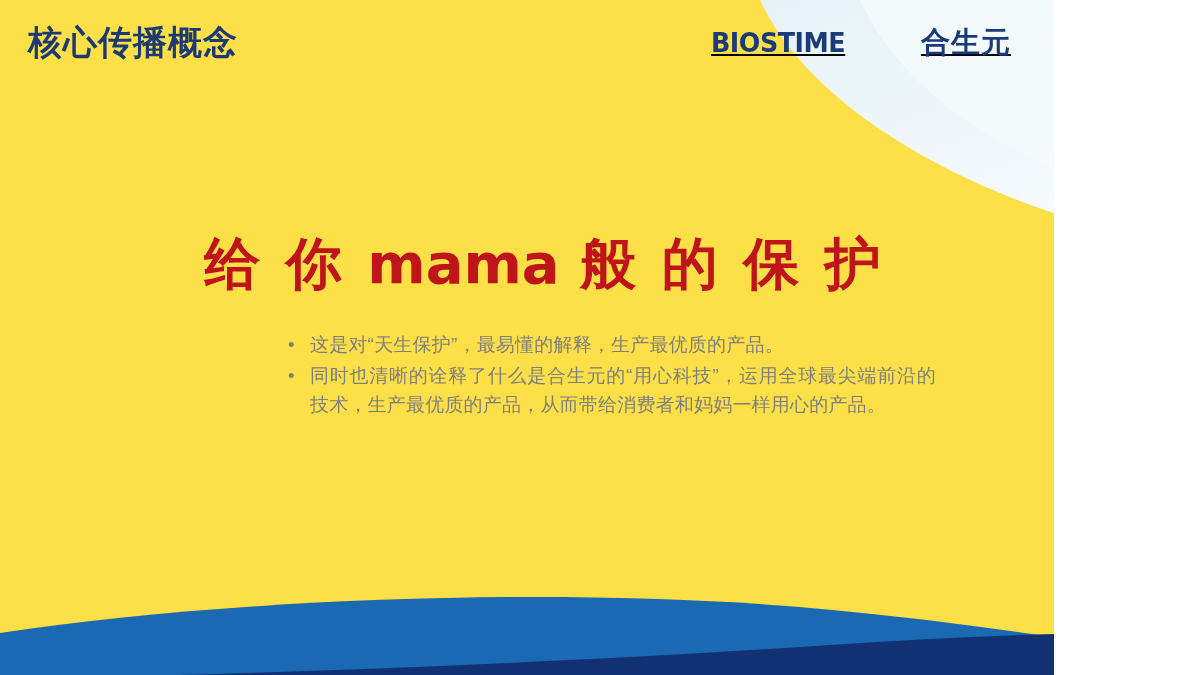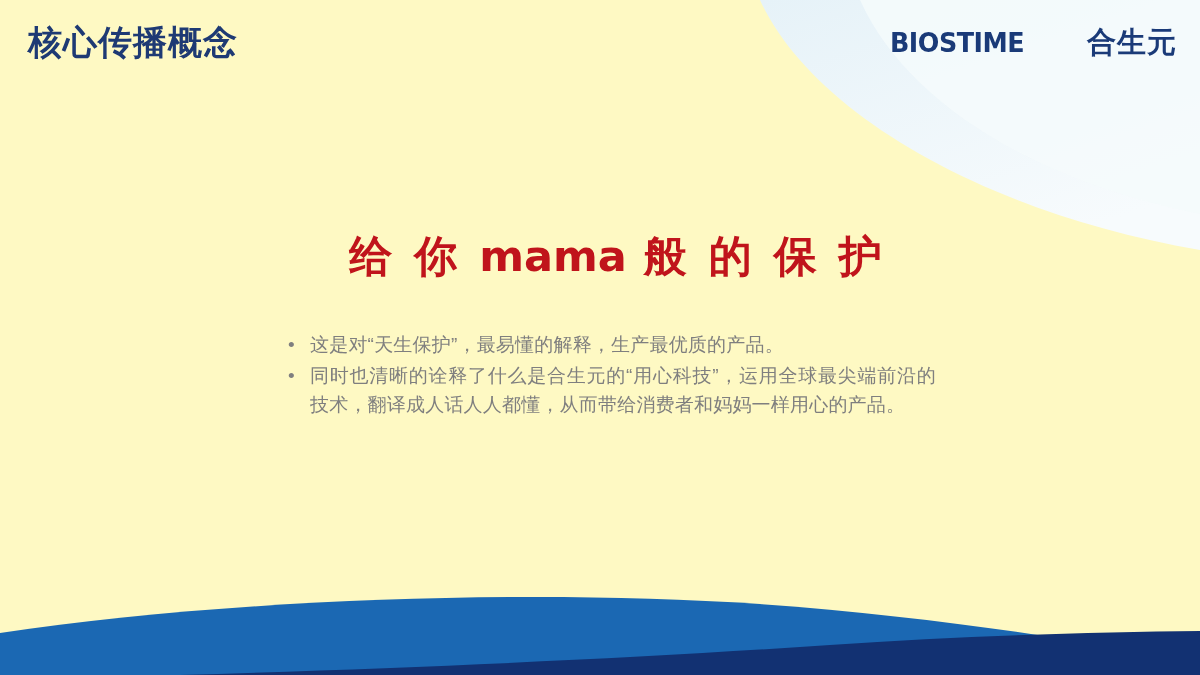--- a/index.html
+++ b/index.html
@@ -4,22 +4,22 @@
 <style>
   * { margin:0; padding:0; box-sizing:border-box; }
   html, body {
     width:1200px; height:675px;
     background:#ffffff;
     font-family:"Liberation Sans", "DejaVu Sans", sans-serif;
     overflow:hidden;
   }
   #slide {
     position:relative;
-    width:1200px; height:675px;
-    background:#fef9c3;
+    width:1054px; height:675px;
+    background:#fde047;
     overflow:hidden;
   }
 
   
   .bg-layer {
     position:absolute;
     left:0; top:0;
     width:1200px; height:675px;
     pointer-events:none;
   }
@@ -32,25 +32,26 @@
     font-weight:bold;
     color:#1e3a74;
     letter-spacing:1px;
     line-height:1.1;
     white-space:nowrap;
   }
 
   
   .logo {
     position:absolute;
-    right:23px; top:28px;
+    right:43px; top:28px;
     display:flex;
     align-items:flex-end;
-    gap:11px;
+    gap:24px;
     white-space:nowrap;
+    text-decoration:underline;
   }
   .logo-wordmark {
     position:relative;
     font-family:"DejaVu Sans", sans-serif;
     font-size:27px;
     font-weight:bold;
     color:#1a3a78;
     letter-spacing:-0.5px;
     line-height:1;
     padding-bottom:6px;
@@ -72,21 +73,21 @@
     padding-bottom:5px;
     margin-left:43px;
   }
 
   
   .headline {
     position:absolute;
     left:0; right:0;
     top:232px;
     text-align:center;
-    font-size:43px;
+    font-size:56px;
     font-weight:bold;
     color:#c0141b;
     letter-spacing:5px;
     line-height:1.15;
     white-space:nowrap;
     padding-left:36px;
   }
   .headline .latin {
     font-family:"DejaVu Sans", sans-serif;
     letter-spacing:0px;
@@ -166,17 +167,17 @@
     <span>给 你 </span><span class="latin">mama</span><span> 般 的 保 护</span>
   </div>
 
   <div class="bullets">
     <div class="bullet-row">
       <span class="bullet-marker">•</span>
       <span class="bullet-text">这是对“天生保护”，最易懂的解释，生产最优质的产品。</span>
     </div>
     <div class="bullet-row">
       <span class="bullet-marker">•</span>
-      <span class="bullet-text">同时也清晰的诠释了什么是合生元的“用心科技”，运用全球最尖端前沿的技术，翻译成人话人人都懂，从而带给消费者和妈妈一样用心的产品。</span>
+      <span class="bullet-text">同时也清晰的诠释了什么是合生元的“用心科技”，运用全球最尖端前沿的技术，生产最优质的产品，从而带给消费者和妈妈一样用心的产品。</span>
     </div>
   </div>
 
 </div>
 
 </body></html>

